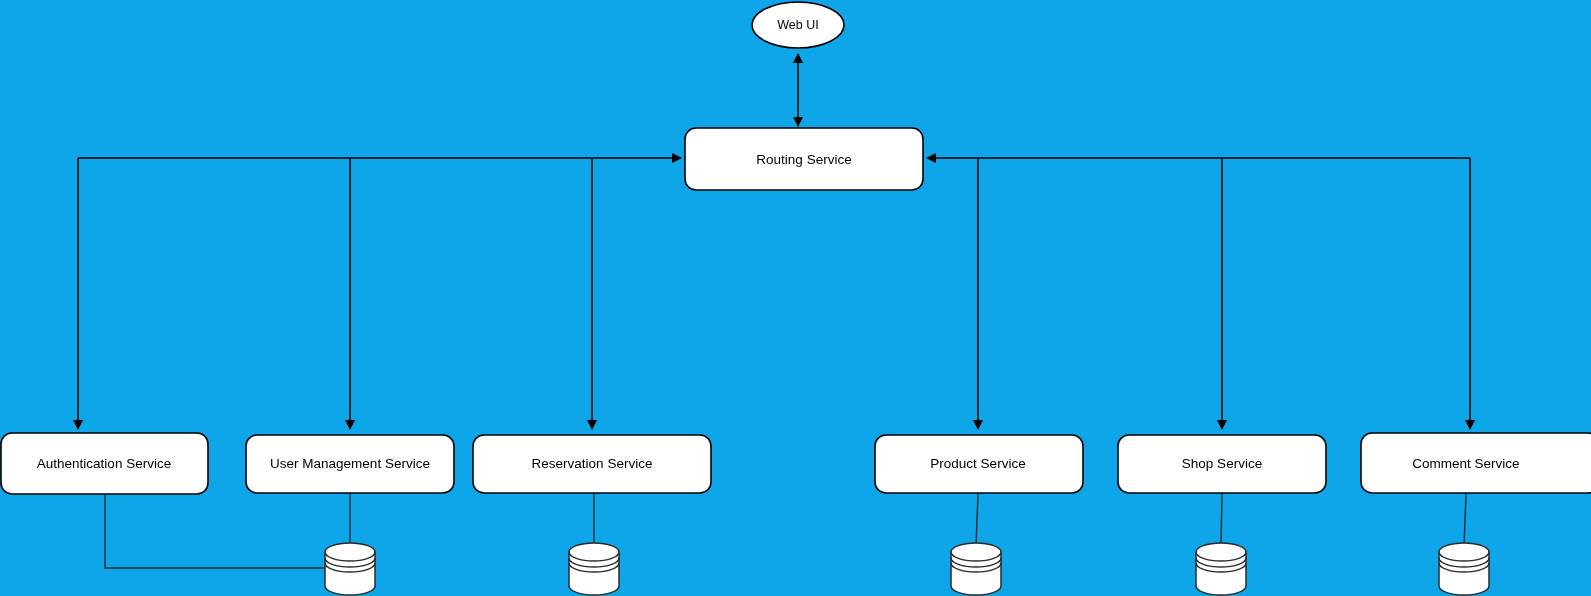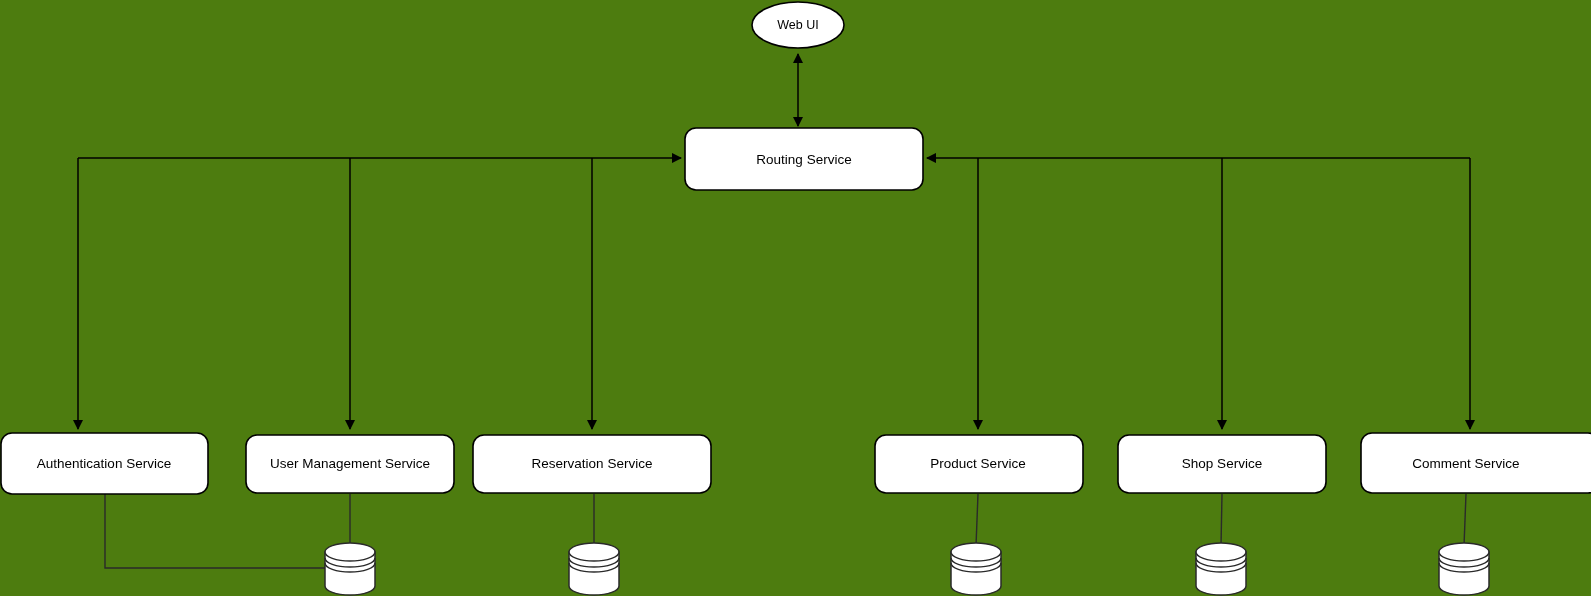--- a/index.html
+++ b/index.html
@@ -11,21 +11,21 @@
   body {
     font-family: "Liberation Sans", sans-serif;
     width: 1591px;
     height: 596px;
     overflow: hidden;
   }
   #diagram-root {
     position: relative;
     width: 1591px;
     height: 596px;
-    background: #4d7c0f;
+    background: #0ea5e9;
     text-align: center;
   }
   #diagram-svg {
     position: absolute;
     top: 0;
     left: 0;
     width: 1591px;
     height: 596px;
     display: block;
   }

